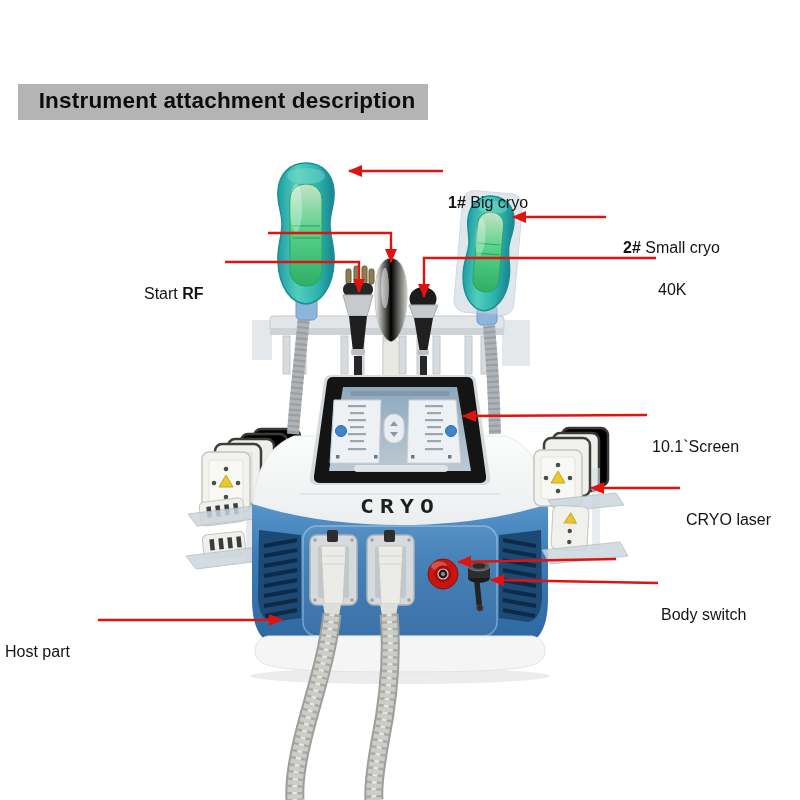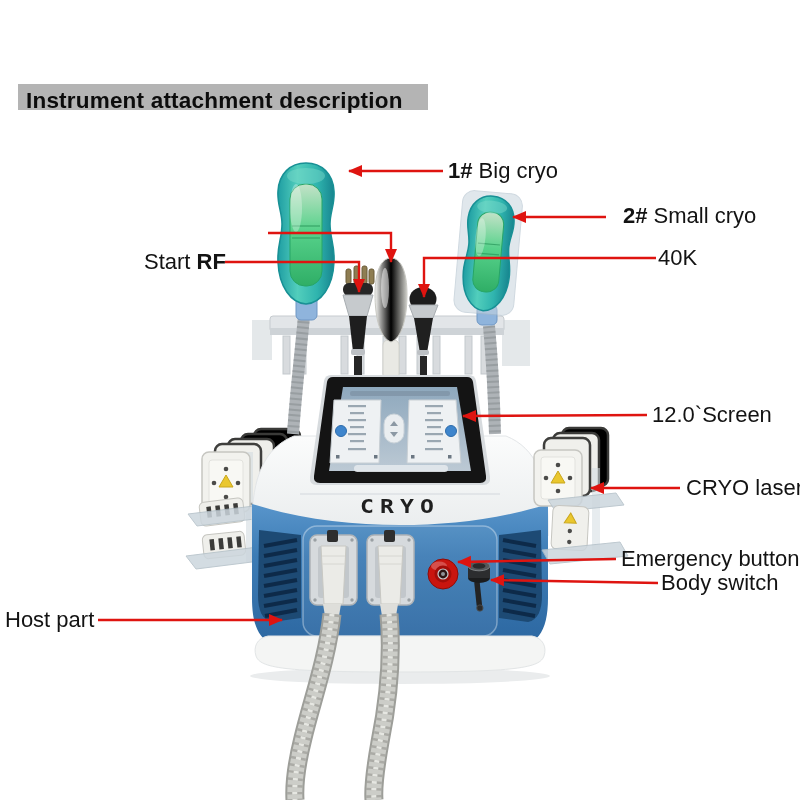--- a/index.html
+++ b/index.html
@@ -1,23 +1,23 @@
 <!DOCTYPE html>
 <html style="--arrow: #df1410; --title-bg: #b4b4b4; --label-text: #131313; --machine-blue: #3d7cb5; --machine-blue-dark: #1d4a74; --cryo-teal: #2fb4ae; --cryo-green: #45cd84; --emergency-red: #c9150f;"><head>
 <meta charset="utf-8">
 <style>
   html,body{margin:0;padding:0;}
   body{width:800px;height:800px;background:#ffffff;font-family:"Liberation Sans",sans-serif;}
   #stage{position:relative;width:800px;height:800px;background:#ffffff;overflow:hidden;}
   #art{position:absolute;left:0;top:0;}
-  .title{position:absolute;left:18px;top:84px;width:402px;height:26px;line-height:34px;
+  .title{position:absolute;left:18px;top:84px;width:402px;height:36px;line-height:34px;
          padding-left:8px;background:var(--title-bg,#b4b4b4);color:#0c0c0c;
-         font-size:22.5px;font-weight:bold;letter-spacing:.2px;white-space:nowrap;}
-  .lbl{position:absolute;transform:translateY(-50%);font-size:22px;color:var(--label-text,#131313);
-       white-space:nowrap;}
+         font-size:22.5px;font-weight:bold;letter-spacing:.2px;white-space:nowrap;text-align:center;}
+  .lbl{position:absolute;transform:translateY(-50%);font-size:16px;color:var(--label-text,#131313);
+       white-space:nowrap;margin-top:32px;}
   .lbl.bold{font-weight:normal;}
   .lbl b{font-weight:bold;}
   .arrow{stroke:var(--arrow,#df1410);stroke-width:2.4;fill:none;}
   #arrhead path{fill:var(--arrow,#df1410);}
   .vent{fill:var(--machine-blue-dark,#1d4a74);}
   .ebtn{fill:var(--emergency-red,#c9150f);}
 </style>
 </head>
 <body>
 
@@ -358,23 +358,22 @@
 </div>
 
 
 <div class="lbl" style="left:144px;top:262px">
   <span>Start</span>
   <b>RF</b>
 </div>
 
 <div class="lbl bold" style="left:658px;top:258px">40K</div>
 
-<div class="lbl bold" style="left:652px;top:415px">12.0`Screen</div>
+<div class="lbl bold" style="left:652px;top:415px">10.1`Screen</div>
 
 <div class="lbl bold" style="left:686px;top:488px">CRYO laser</div>
 
-<div class="lbl bold" style="left:621px;top:559px">Emergency button</div>
 
 <div class="lbl bold" style="left:661px;top:583px">Body switch</div>
 
 <div class="lbl bold" style="left:5px;top:620px">Host part</div>
 
 </div>
 
 </body></html>

